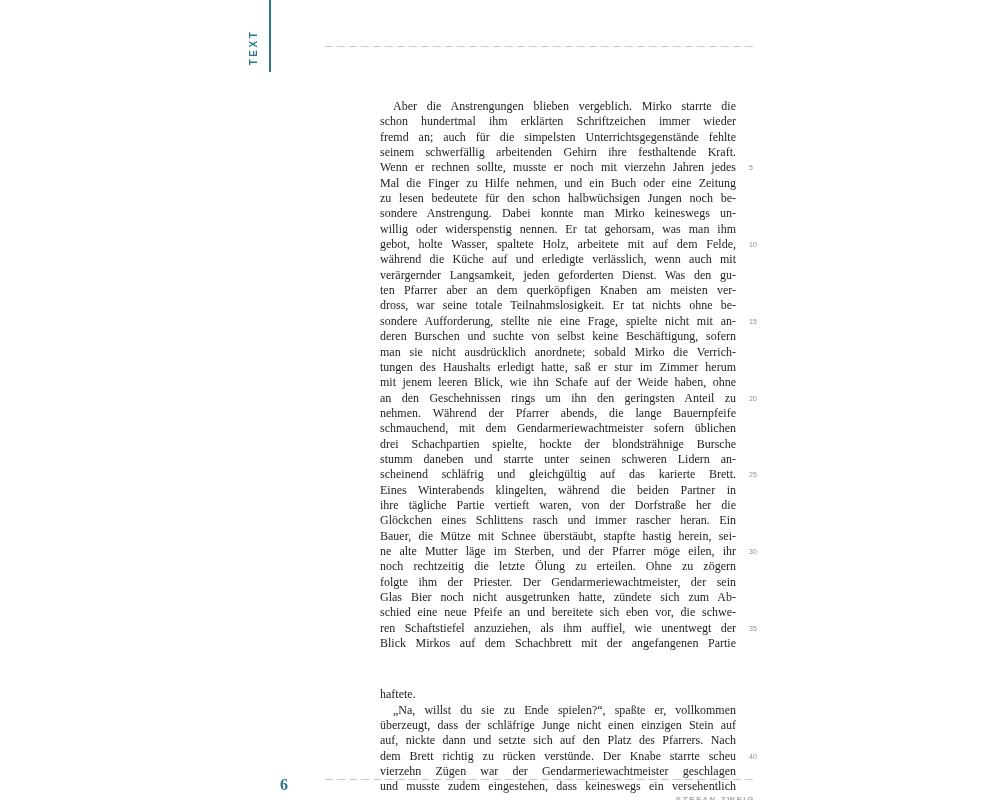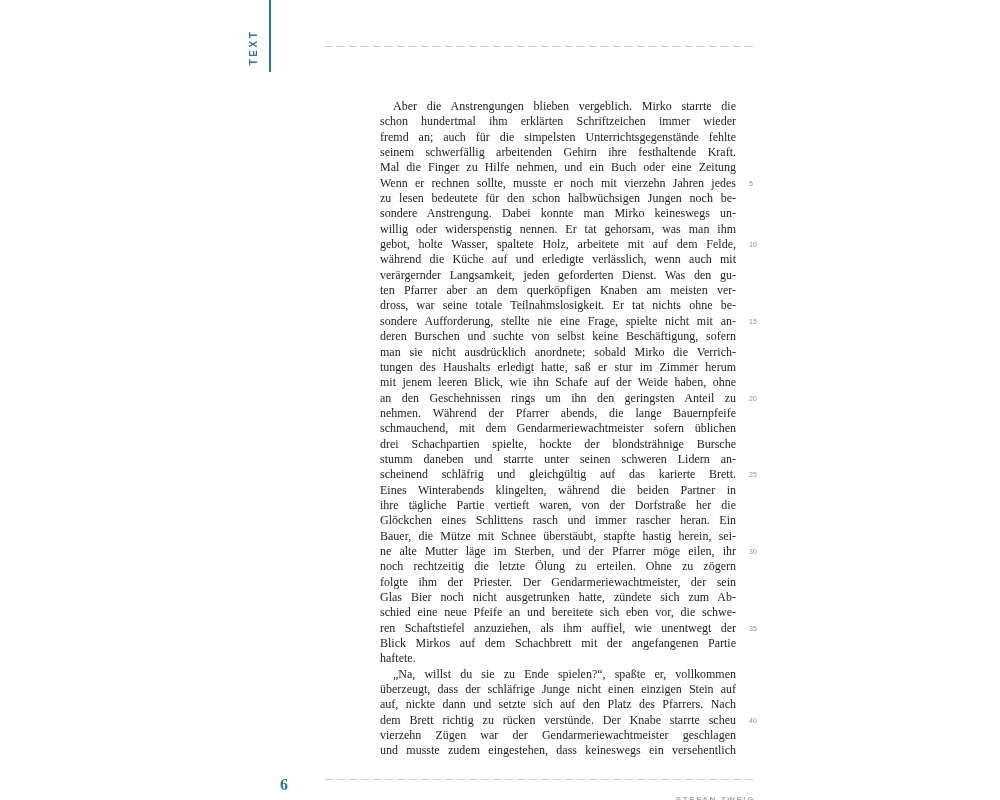--- a/index.html
+++ b/index.html
@@ -40,21 +40,21 @@
     position:absolute;left:380px;top:99px;width:356px;
   }
   .line{
     position:relative;
     font-size:12px;line-height:15.35px;
     text-align:justify;
     text-align-last:justify;
     white-space:nowrap;
   }
   .line.indent{text-indent:13px;}
-  .line.flush{text-align-last:left;}
+  .line.flush{text-align-last:left;margin-top:36px;}
   .lnum{
     position:absolute;left:calc(100% + 13px);top:4px;
     font-family:"Liberation Sans","DejaVu Sans",sans-serif;
     font-size:7px;line-height:1;color:var(--lineno);
     white-space:nowrap;
   }
   .page-number{
     position:absolute;left:280px;top:776px;
     font-family:"Liberation Serif","DejaVu Serif",serif;
     font-size:16px;font-weight:bold;color:var(--accent);
@@ -72,22 +72,22 @@
 <div class="accent-rule"></div>
 <div class="section-label">TEXT</div>
 
 <div class="dashed-rule top"></div>
 
 <div class="text-block">
     <div class="line indent">Aber die Anstrengungen blieben vergeblich. Mirko starrte die</div>
     <div class="line">schon hundertmal ihm erklärten Schriftzeichen immer wieder</div>
     <div class="line">fremd an; auch für die simpelsten Unterrichtsgegenstände fehlte</div>
     <div class="line">seinem schwerfällig arbeitenden Gehirn ihre festhaltende Kraft.</div>
+    <div class="line">Wenn er rechnen sollte, musste er noch mit vierzehn Jahren jedes<span class="lnum">5</span></div>
     <div class="line">Mal die Finger zu Hilfe nehmen, und ein Buch oder eine Zeitung</div>
-    <div class="line">Wenn er rechnen sollte, musste er noch mit vierzehn Jahren jedes<span class="lnum">5</span></div>
     <div class="line">zu lesen bedeutete für den schon halbwüchsigen Jungen noch be-</div>
     <div class="line">sondere Anstrengung. Dabei konnte man Mirko keineswegs un-</div>
     <div class="line">willig oder widerspenstig nennen. Er tat gehorsam, was man ihm</div>
     <div class="line">gebot, holte Wasser, spaltete Holz, arbeitete mit auf dem Felde,<span class="lnum">10</span></div>
     <div class="line">während die Küche auf und erledigte verlässlich, wenn auch mit</div>
     <div class="line">verärgernder Langsamkeit, jeden geforderten Dienst. Was den gu-</div>
     <div class="line">ten Pfarrer aber an dem querköpfigen Knaben am meisten ver-</div>
     <div class="line">dross, war seine totale Teilnahmslosigkeit. Er tat nichts ohne be-</div>
     <div class="line">sondere Aufforderung, stellte nie eine Frage, spielte nicht mit an-<span class="lnum">15</span></div>
     <div class="line">deren Burschen und suchte von selbst keine Beschäftigung, sofern</div>

